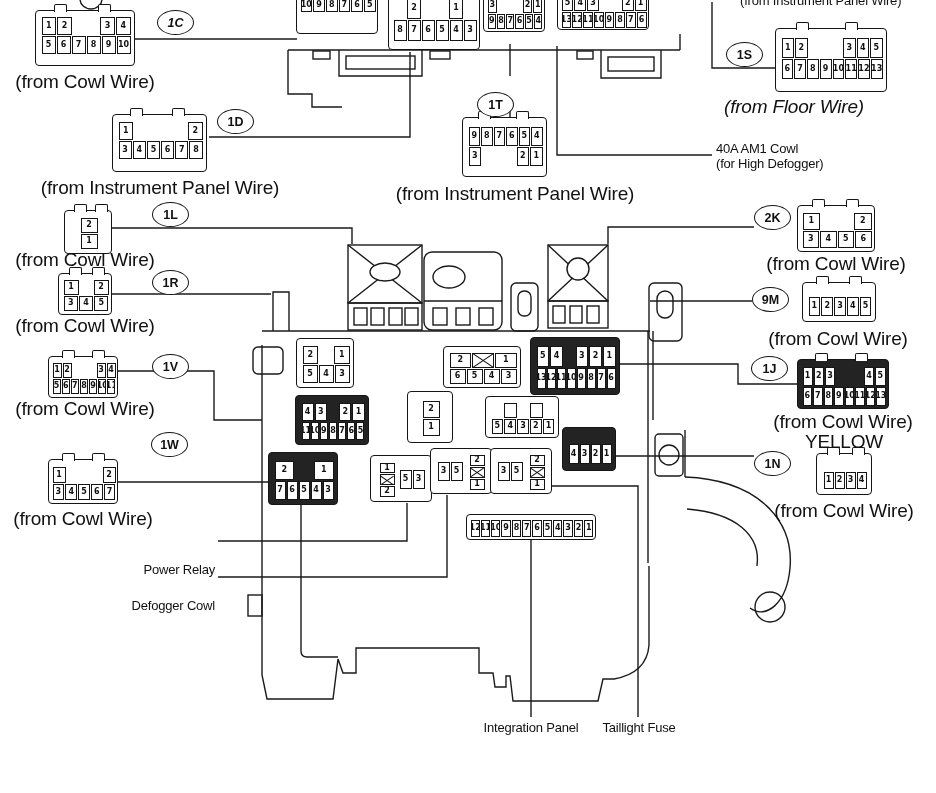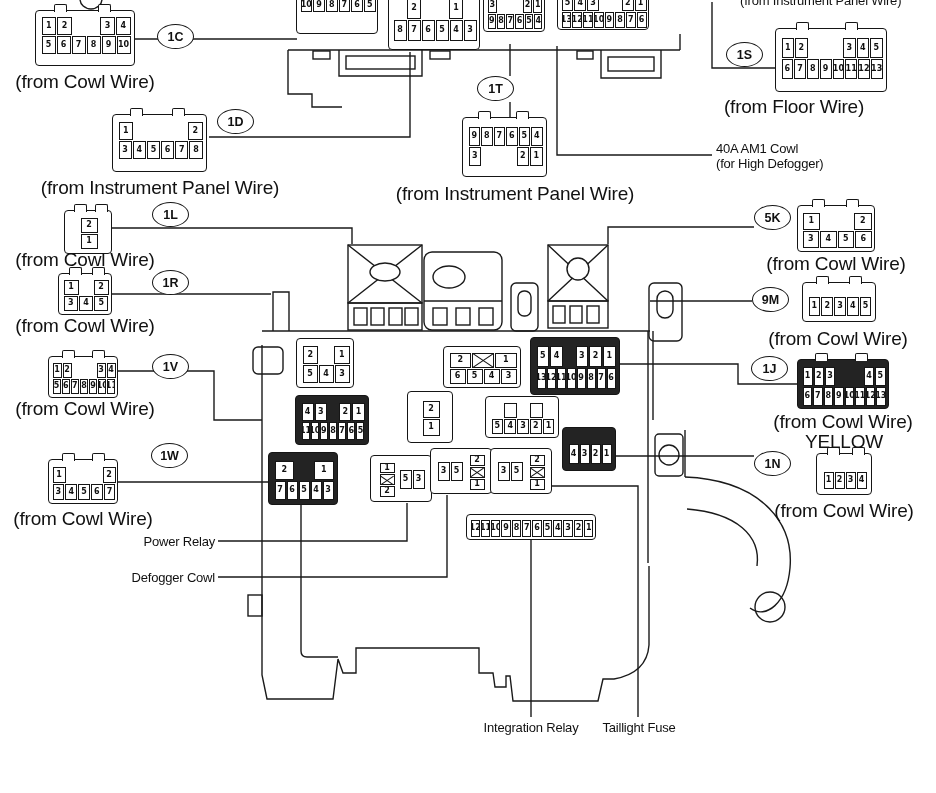--- a/index.html
+++ b/index.html
@@ -16,21 +16,21 @@
   .pin{border:1px solid #151515;background:#fff;position:relative;overflow:hidden;}
   .gap{border:none;background:transparent;}
   .pin.cross::before,.pin.cross::after{content:"";position:absolute;left:-12%;right:-12%;top:50%;border-top:1.2px solid #151515;}
   .pin.cross::before{transform:rotate(34deg);}
   .pin.cross::after{transform:rotate(-34deg);}
   .oval{position:absolute;width:37px;height:25px;border:1.8px solid #151515;border-radius:50%;background:#fff;
         display:flex;align-items:center;justify-content:center;font-weight:bold;font-size:12.5px;box-sizing:border-box;}
   .caption{position:absolute;transform:translateX(-50%);font-size:19px;white-space:nowrap;letter-spacing:-0.2px;}
   .ann{position:absolute;font-size:13px;white-space:nowrap;letter-spacing:-0.2px;}
   .ann.center{transform:translateX(-50%);}
-  .ann.right{transform:translateX(-100%);}
+  .ann.right{transform:translateX(-100%);margin-top:28px;}
 </style>
 </head>
 <body>
 
 <div id="canvas">
 
   <svg class="lines" width="936" height="793" viewBox="0 0 936 793" fill="none" stroke="#1a1a1a" stroke-width="1.4">
 
     <g>
       <path d="M135 39 H297"></path>
@@ -133,21 +133,21 @@
           <div class="pin-row">
             <div class="pin">5</div>
             <div class="pin">6</div>
             <div class="pin">7</div>
             <div class="pin">8</div>
             <div class="pin">9</div>
             <div class="pin">10</div>
           </div>
         </div>
       </div>
-      <div class="oval" style="left: 157px; top: 24px;">1C</div>
+      <div class="oval" style="left: 157px; top: 10px; font-style: italic;">1C</div>
       <div class="caption" style="left: 85px; top: 71px;">(from Cowl Wire)</div>
       <div class="housing" style="left: 112px; top: 114px; width: 95px; height: 58px;">
         <div class="lug" style="left: 17px;"></div>
         <div class="lug" style="left: 59px;"></div>
         <div class="pin-group" style="left: 5px; top: 6px; width: 85px; height: 38px; position: absolute;">
           <div class="pin-row">
             <div class="pin">1</div>
             <div class="gap"></div>
             <div class="gap"></div>
             <div class="gap"></div>
@@ -181,21 +181,21 @@
           <div class="pin-row">
             <div class="pin">3</div>
             <div class="gap"></div>
             <div class="gap"></div>
             <div class="gap"></div>
             <div class="pin">2</div>
             <div class="pin">1</div>
           </div>
         </div>
       </div>
-      <div class="oval" style="left: 477px; top: 76px;">1T</div>
+      <div class="oval" style="left: 477px; top: 92px;">1T</div>
       <div class="caption" style="left: 515px; top: 183px;">(from Instrument Panel Wire)</div>
       <div class="housing" style="left: 775px; top: 28px; width: 112px; height: 64px;">
         <div class="lug" style="left: 20px;"></div>
         <div class="lug" style="left: 69px;"></div>
         <div class="pin-group" style="left: 5px; top: 8px; width: 102px; height: 42px; position: absolute;">
           <div class="pin-row">
             <div class="pin">1</div>
             <div class="pin">2</div>
             <div class="gap"></div>
             <div class="gap"></div>
@@ -210,21 +210,21 @@
             <div class="pin">8</div>
             <div class="pin">9</div>
             <div class="pin">10</div>
             <div class="pin">11</div>
             <div class="pin">12</div>
             <div class="pin">13</div>
           </div>
         </div>
       </div>
       <div class="oval" style="left: 726px; top: 42px;">1S</div>
-      <div class="caption" style="left: 794px; top: 96px;">(from Floor Wire)</div>
+      <div class="caption" style="left: 794px; top: 96px; font-style: italic;">(from Floor Wire)</div>
       <div class="housing" style="left: 64px; top: 210px; width: 48px; height: 44px;">
         <div class="lug" style="left: 9px;"></div>
         <div class="lug" style="left: 30px;"></div>
         <div class="pin-group" style="left: 15px; top: 6px; width: 18px; height: 32px; position: absolute;">
           <div class="pin-row">
             <div class="pin">2</div>
           </div>
           <div class="pin-row">
             <div class="pin">1</div>
           </div>
@@ -289,41 +289,41 @@
           </div>
           <div class="pin-row">
             <div class="pin">3</div>
             <div class="pin">4</div>
             <div class="pin">5</div>
             <div class="pin">6</div>
             <div class="pin">7</div>
           </div>
         </div>
       </div>
-      <div class="oval" style="left: 151px; top: 443px;">1W</div>
+      <div class="oval" style="left: 151px; top: 432px;">1W</div>
       <div class="caption" style="left: 83px; top: 508px;">(from Cowl Wire)</div>
       <div class="housing" style="left: 797px; top: 205px; width: 78px; height: 47px;">
         <div class="lug" style="left: 14px;"></div>
         <div class="lug" style="left: 48px;"></div>
         <div class="pin-group" style="left: 4px; top: 6px; width: 70px; height: 36px; position: absolute;">
           <div class="pin-row">
             <div class="pin">1</div>
             <div class="gap"></div>
             <div class="gap"></div>
             <div class="pin">2</div>
           </div>
           <div class="pin-row">
             <div class="pin">3</div>
             <div class="pin">4</div>
             <div class="pin">5</div>
             <div class="pin">6</div>
           </div>
         </div>
       </div>
-      <div class="oval" style="left: 754px; top: 205px;">5K</div>
+      <div class="oval" style="left: 754px; top: 205px;">2K</div>
       <div class="caption" style="left: 836px; top: 253px;">(from Cowl Wire)</div>
       <div class="housing" style="left: 802px; top: 282px; width: 74px; height: 40px;">
         <div class="lug" style="left: 13px;"></div>
         <div class="lug" style="left: 46px;"></div>
         <div class="pin-group" style="left: 5px; top: 13px; width: 64px; height: 20px; position: absolute;">
           <div class="pin-row">
             <div class="pin">1</div>
             <div class="pin">2</div>
             <div class="pin">3</div>
             <div class="pin">4</div>
@@ -650,16 +650,16 @@
             <div class="pin">1</div>
           </div>
         </div>
       </div>
     </div>
 
   <div class="ann" style="left:716px;top:141px">40A AM1 Cowl</div>
   <div class="ann" style="left:716px;top:156px">(for High Defogger)</div>
   <div class="ann right" style="left:215px;top:534px">Power Relay</div>
   <div class="ann right" style="left:215px;top:570px">Defogger Cowl</div>
-  <div class="ann center" style="left:531px;top:720px">Integration Relay</div>
+  <div class="ann center" style="left:531px;top:720px">Integration Panel</div>
   <div class="ann center" style="left:639px;top:720px">Taillight Fuse</div>
   <div class="ann" style="left:740px;top:-7px">(from Instrument Panel Wire)</div>
 </div>
 
 </body></html>

